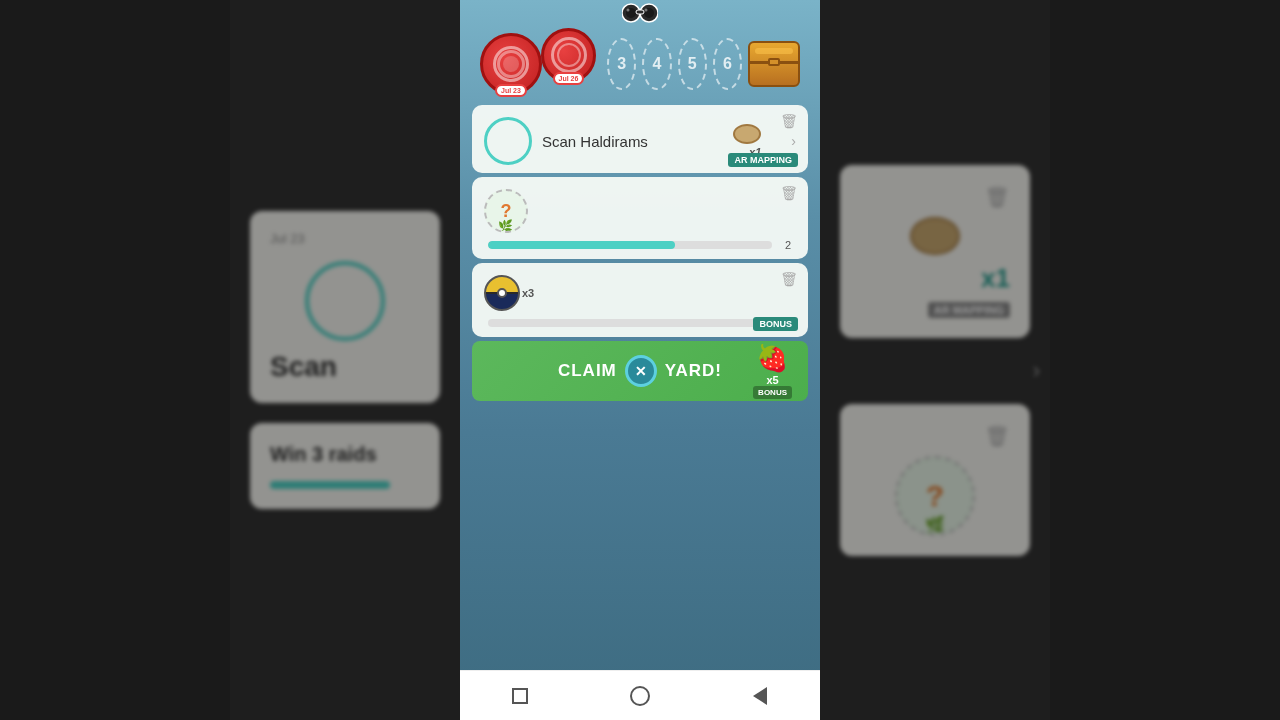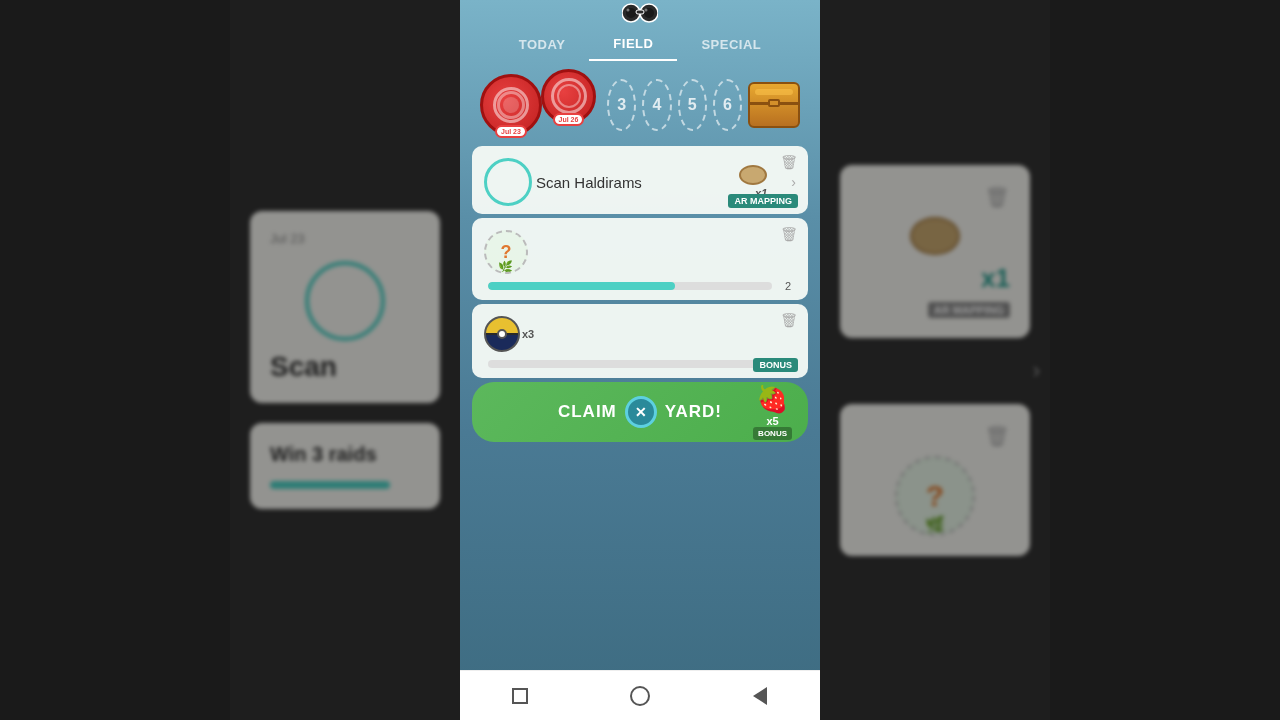--- a/index.html
+++ b/index.html
@@ -237,21 +237,21 @@
     .task-delete {
       position: absolute;
       top: 8px;
       right: 10px;
       font-size: 14px;
       color: #aaa;
     }
     .task-top {
       display: flex;
       align-items: center;
-      gap: 4px;
+      gap: 10px;
     }
     .task-icon-circle {
       width: 48px;
       height: 48px;
       border-radius: 50%;
       border: 3px solid #4dd0c4;
       flex-shrink: 0;
     }
     .task-name {
       font-size: 15px;
@@ -296,21 +296,21 @@
       padding: 2px 6px;
       border-radius: 3px;
       position: absolute;
       bottom: 6px;
       right: 10px;
     }
 
     
     .claim-card {
       background: linear-gradient(135deg, #5cb85c 0%, #4cae4c 100%);
-      border-radius: 22px;
+      border-radius: 8px;
       padding: 14px 16px;
       display: flex;
       align-items: center;
       justify-content: center;
       position: relative;
       margin-bottom: 4px;
     }
     .claim-x-btn {
       width: 32px;
       height: 32px;
@@ -403,25 +403,20 @@
       <circle cx="6" cy="10" r="1.5" fill="white" opacity="0.4"></circle>
 
       <circle cx="27" cy="13" r="9" fill="#2a2a2a" stroke="white" stroke-width="1.5"></circle>
       <circle cx="27" cy="13" r="5" fill="#1a1a1a"></circle>
       <circle cx="24" cy="10" r="1.5" fill="white" opacity="0.4"></circle>
 
       <rect x="14" y="10" width="8" height="4" rx="2" fill="#2a2a2a" stroke="white" stroke-width="1"></rect>
     </svg>
   </div>
 
-  <div class="tabs">
-    <div class="tab">TODAY</div>
-    <div class="tab active">FIELD</div>
-    <div class="tab">SPECIAL</div>
-  </div>
 
   <div class="slots-row">
 
     <div class="stamp-group">
       <div class="stamp" style="width:62px;height:62px;">
         <div style="width:28px;height:28px;border-radius:50%;border:3px solid rgba(255,255,255,0.4);"></div>
         <div style="position:absolute;width:16px;height:16px;border-radius:50%;background:rgba(255,255,255,0.2);"></div>
       </div>
       <div class="stamp-date">Jul 23</div>
     </div>

